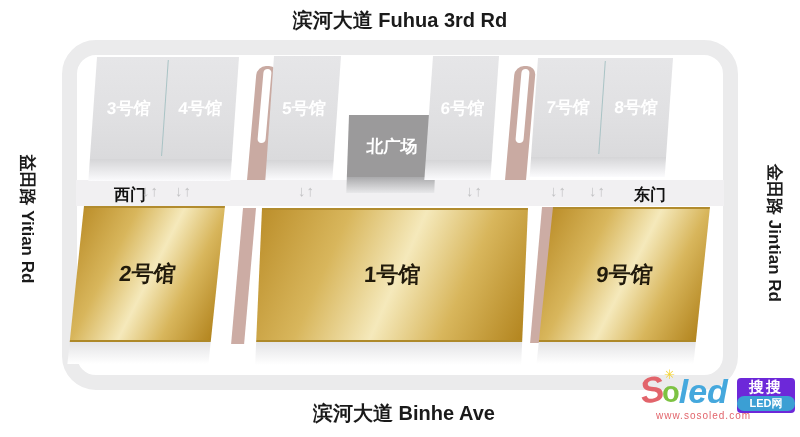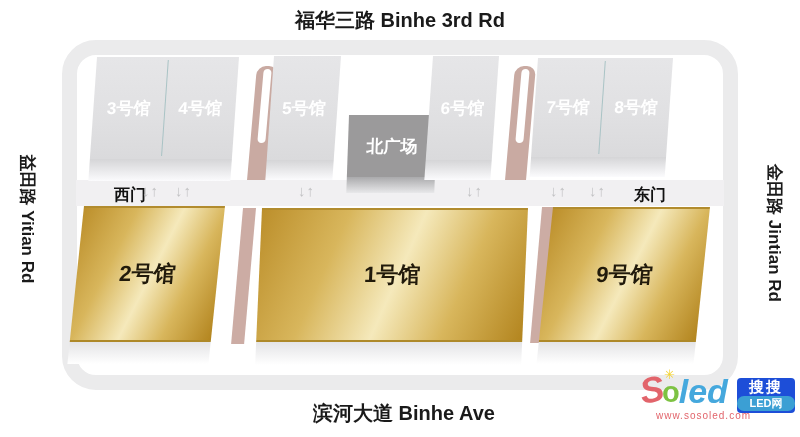--- a/index.html
+++ b/index.html
@@ -77,31 +77,31 @@
   .logo{position:absolute;left:640px;top:372px;width:158px;height:56px;z-index:6;}
   .logo-word{position:absolute;left:0;top:0;display:flex;align-items:flex-start;}
   .logo-s{color:#e2646b;font-size:36px;font-weight:bold;font-style:italic;line-height:1;
           transform:rotate(-10deg);display:inline-block;}
   .logo-o{position:relative;color:#7dc242;font-size:29px;font-weight:bold;line-height:1;
           margin:6px 0 0 -2px;display:inline-block;}
   .sun{position:absolute;left:2px;top:-10px;color:#f4d22b;font-size:13px;font-weight:bold;}
   .logo-led{color:#45a8dd;font-size:34px;font-weight:bold;font-style:italic;line-height:1;
             margin:2px 0 16px -1px;display:inline-block;}
   .logo-url{position:absolute;left:16px;top:38px;color:#e2646b;font-size:10px;letter-spacing:1px;}
-  .logo-box{position:absolute;left:97px;top:6px;width:58px;height:35px;background:#1d4ed8;
+  .logo-box{position:absolute;left:97px;top:6px;width:58px;height:35px;background:#6d28d9;
             border-radius:4px;color:#fff;text-align:center;overflow:hidden;}
   .logo-box .l1{font-size:15px;font-weight:bold;line-height:18px;letter-spacing:2px;}
   .logo-box .l2{font-size:11px;font-weight:bold;line-height:15px;background:#3b9fd4;border-radius:7px;}
 </style>
 </head>
 <body>
 
 <div class="canvas">
 
-  <div class="road-label top">福华三路 Binhe 3rd Rd</div>
+  <div class="road-label top">滨河大道 Fuhua 3rd Rd</div>
   <div class="road-label bottom">滨河大道 Binhe Ave</div>
   <div class="road-label left">益田路 Yitian Rd</div>
   <div class="road-label right">金田路 Jintian Rd</div>
 
   <div class="ring"></div>
   <div class="midroad"></div>
 
   <div class="fork f45">
     <div class="slot"></div>
   </div>

